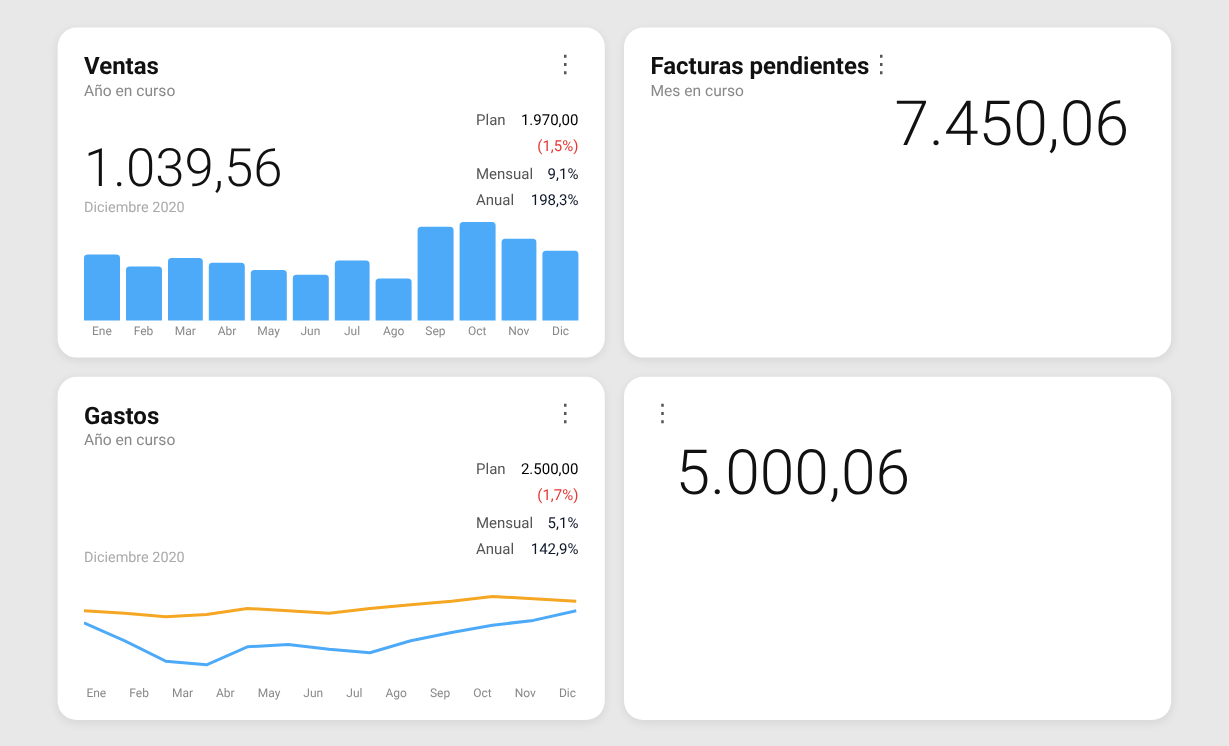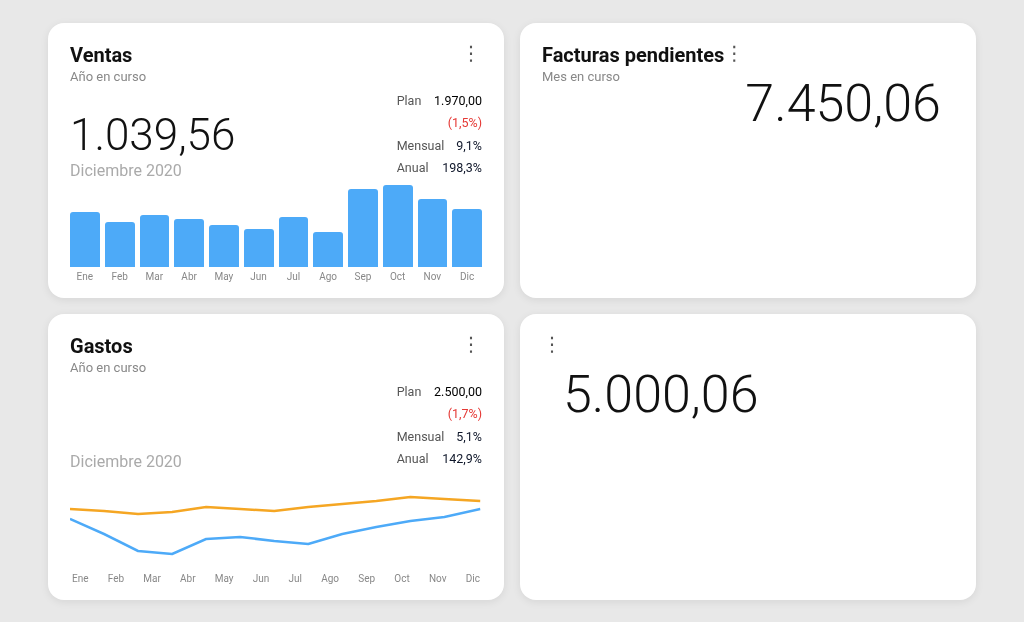--- a/index.html
+++ b/index.html
@@ -63,21 +63,21 @@
       white-space: nowrap;
     }
     .main-value-large {
       font-size: 52px;
       font-weight: 300;
       color: #111;
       text-align: center;
       margin-top: 40px;
     }
     .value-date {
-      font-size: 16px;
+      font-size: 12px;
       color: #aaa;
       margin-top: 4px;
     }
     .stats-table {
       margin-left: auto;
       font-size: 12.5px;
       line-height: 1.8;
     }
     .stat-row {
       display: flex;

